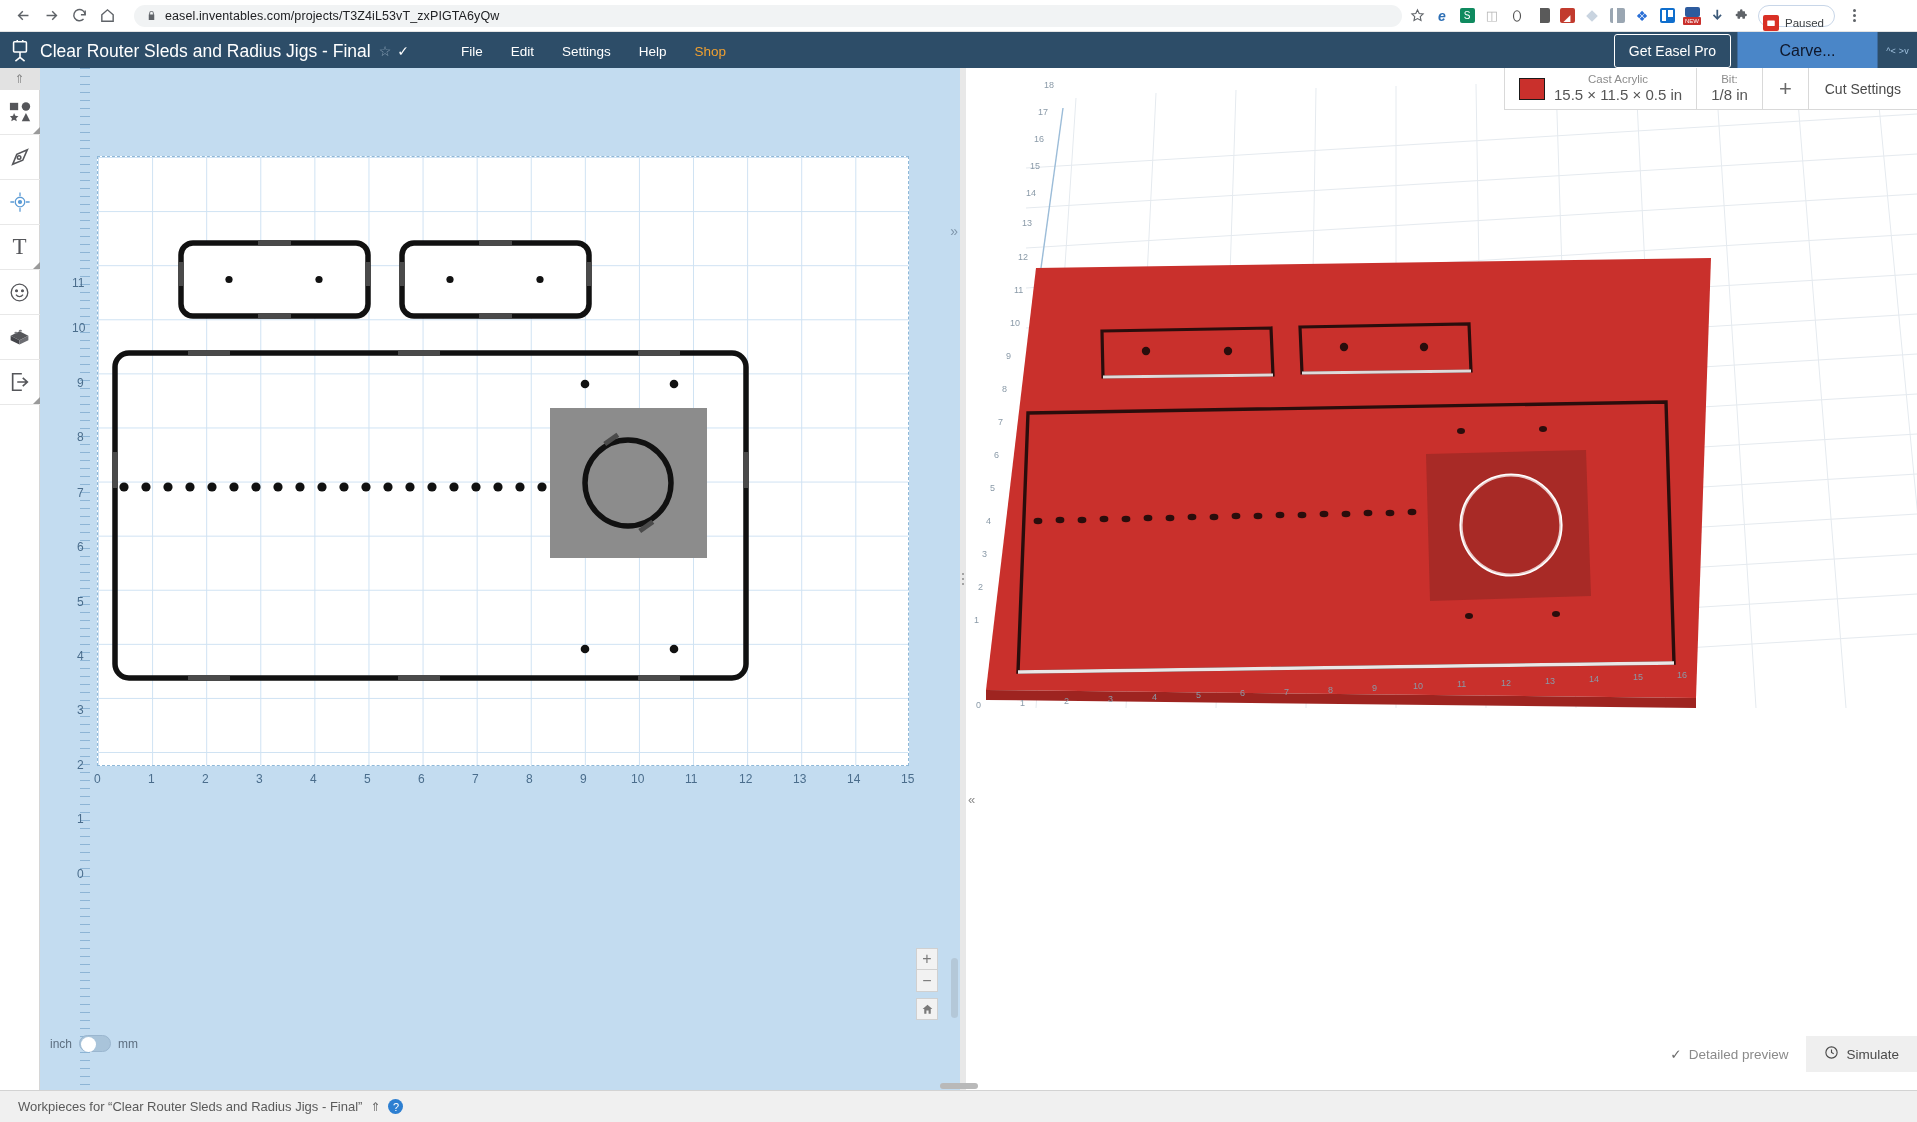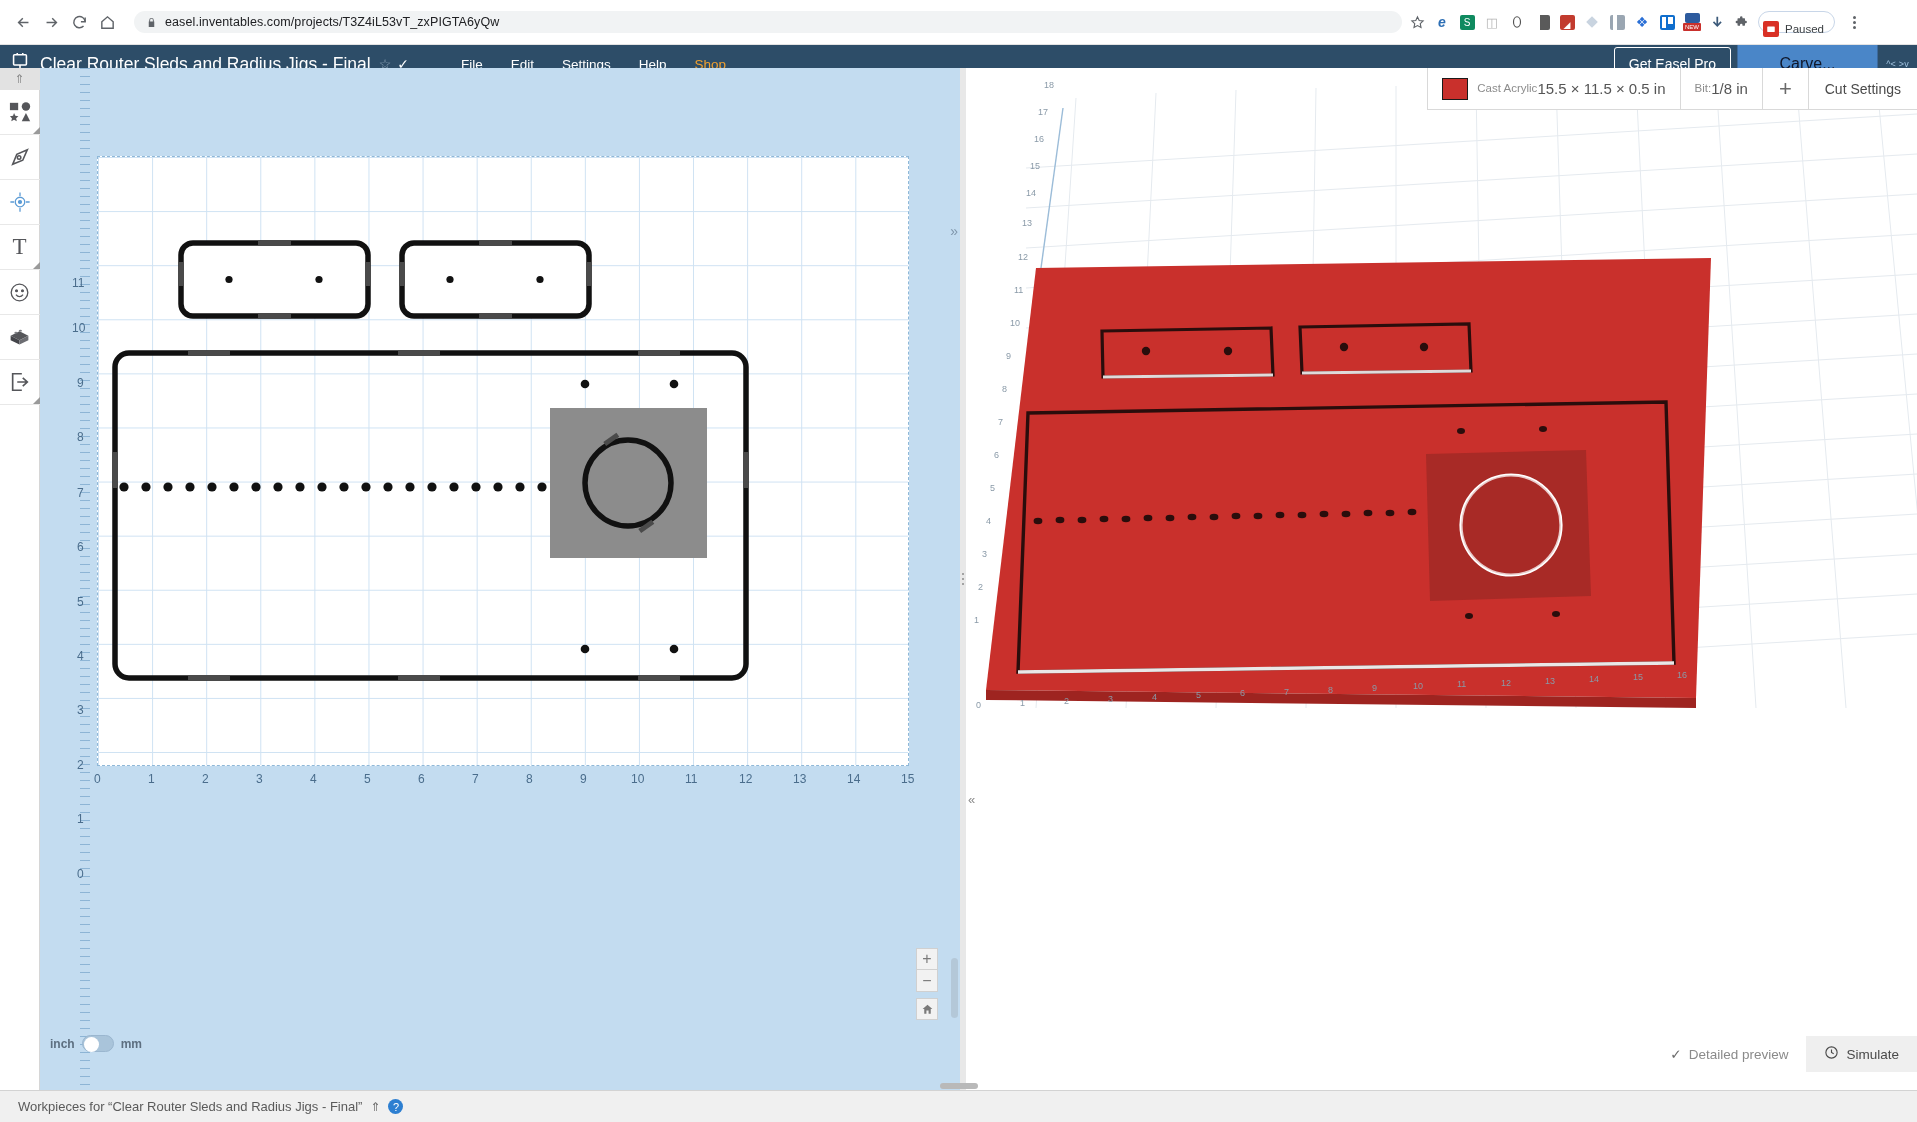--- a/index.html
+++ b/index.html
@@ -5,21 +5,21 @@
   * { box-sizing: border-box; margin: 0; padding: 0; }
   html, body {
     width: 1917px; height: 1122px;
     overflow: hidden;
     font-family: "Liberation Sans", sans-serif;
     background: #ffffff;
   }
 
   
   .browser-bar {
-    height: 45px; width: 100%;
+    height: 32px; width: 100%;
     background: #ffffff;
     display: flex; align-items: center;
     padding: 0 10px;
     border-bottom: 1px solid #e3e3e3;
   }
   .nav-btns { display: flex; align-items: center; gap: 2px; }
   .nav-btn {
     width: 26px; height: 26px;
     display: flex; align-items: center; justify-content: center;
     color: #5f6368;
@@ -164,21 +164,21 @@
   }
   .zoom-btn {
     width: 22px; height: 22px; background: #f2f2f2;
     border: 1px solid #d0d0d0;
     display:flex; align-items:center; justify-content:center;
     color:#7a7a7a; font-size: 16px;
   }
   .unit-toggle {
     position: absolute; left: 10px; bottom: 38px;
     display: flex; align-items: center; gap: 7px;
-    font-size: 12px; color: #5d6f80; font-weight: bold;
+    font-size: 12px; color: #5d6f80;
   }
   .tog-track {
     width: 32px; height: 17px; border-radius: 9px;
     background: #a9c4da; position: relative;
     border: 1px solid #9ab6cf;
   }
   .tog-knob {
     position: absolute; left: 1px; top: 1px;
     width: 15px; height: 15px; border-radius: 50%; background: #fff;
   }
@@ -214,21 +214,21 @@
   }
   .mat-cell {
     display: flex; align-items: center; padding: 0 14px;
     border-right: 1px solid #d9d9d9;
   }
   .mat-cell:last-child { border-right: none; }
   .mat-swatch {
     width: 26px; height: 22px; background: #c9302c; border: 1.5px solid #1a1a1a;
     margin-right: 9px;
   }
-  .mat-lines { display: flex; flex-direction: row; align-items: center; line-height: 1.15; }
+  .mat-lines { display: flex; flex-direction: column; align-items: center; line-height: 1.15; }
   .mat-lbl { font-size: 11.5px; color: #8c8c8c; }
   .mat-val { font-size: 15px; color: #555555; }
   .mat-plus { font-size: 22px; color: #6a6a6a; padding: 0 16px; display:flex; align-items:center; border-right: 1px solid #d9d9d9;}
   .cut-settings { font-size: 14px; color: #4a4a4a; display:flex; align-items:center; padding: 0 16px; }
 
   .preview-collapse {
     position: absolute; left: 2px; top: 724px; color: #8a8a8a; font-size: 13px;
   }
   .preview-footer {
     position: absolute; right: 0; bottom: 18px;

